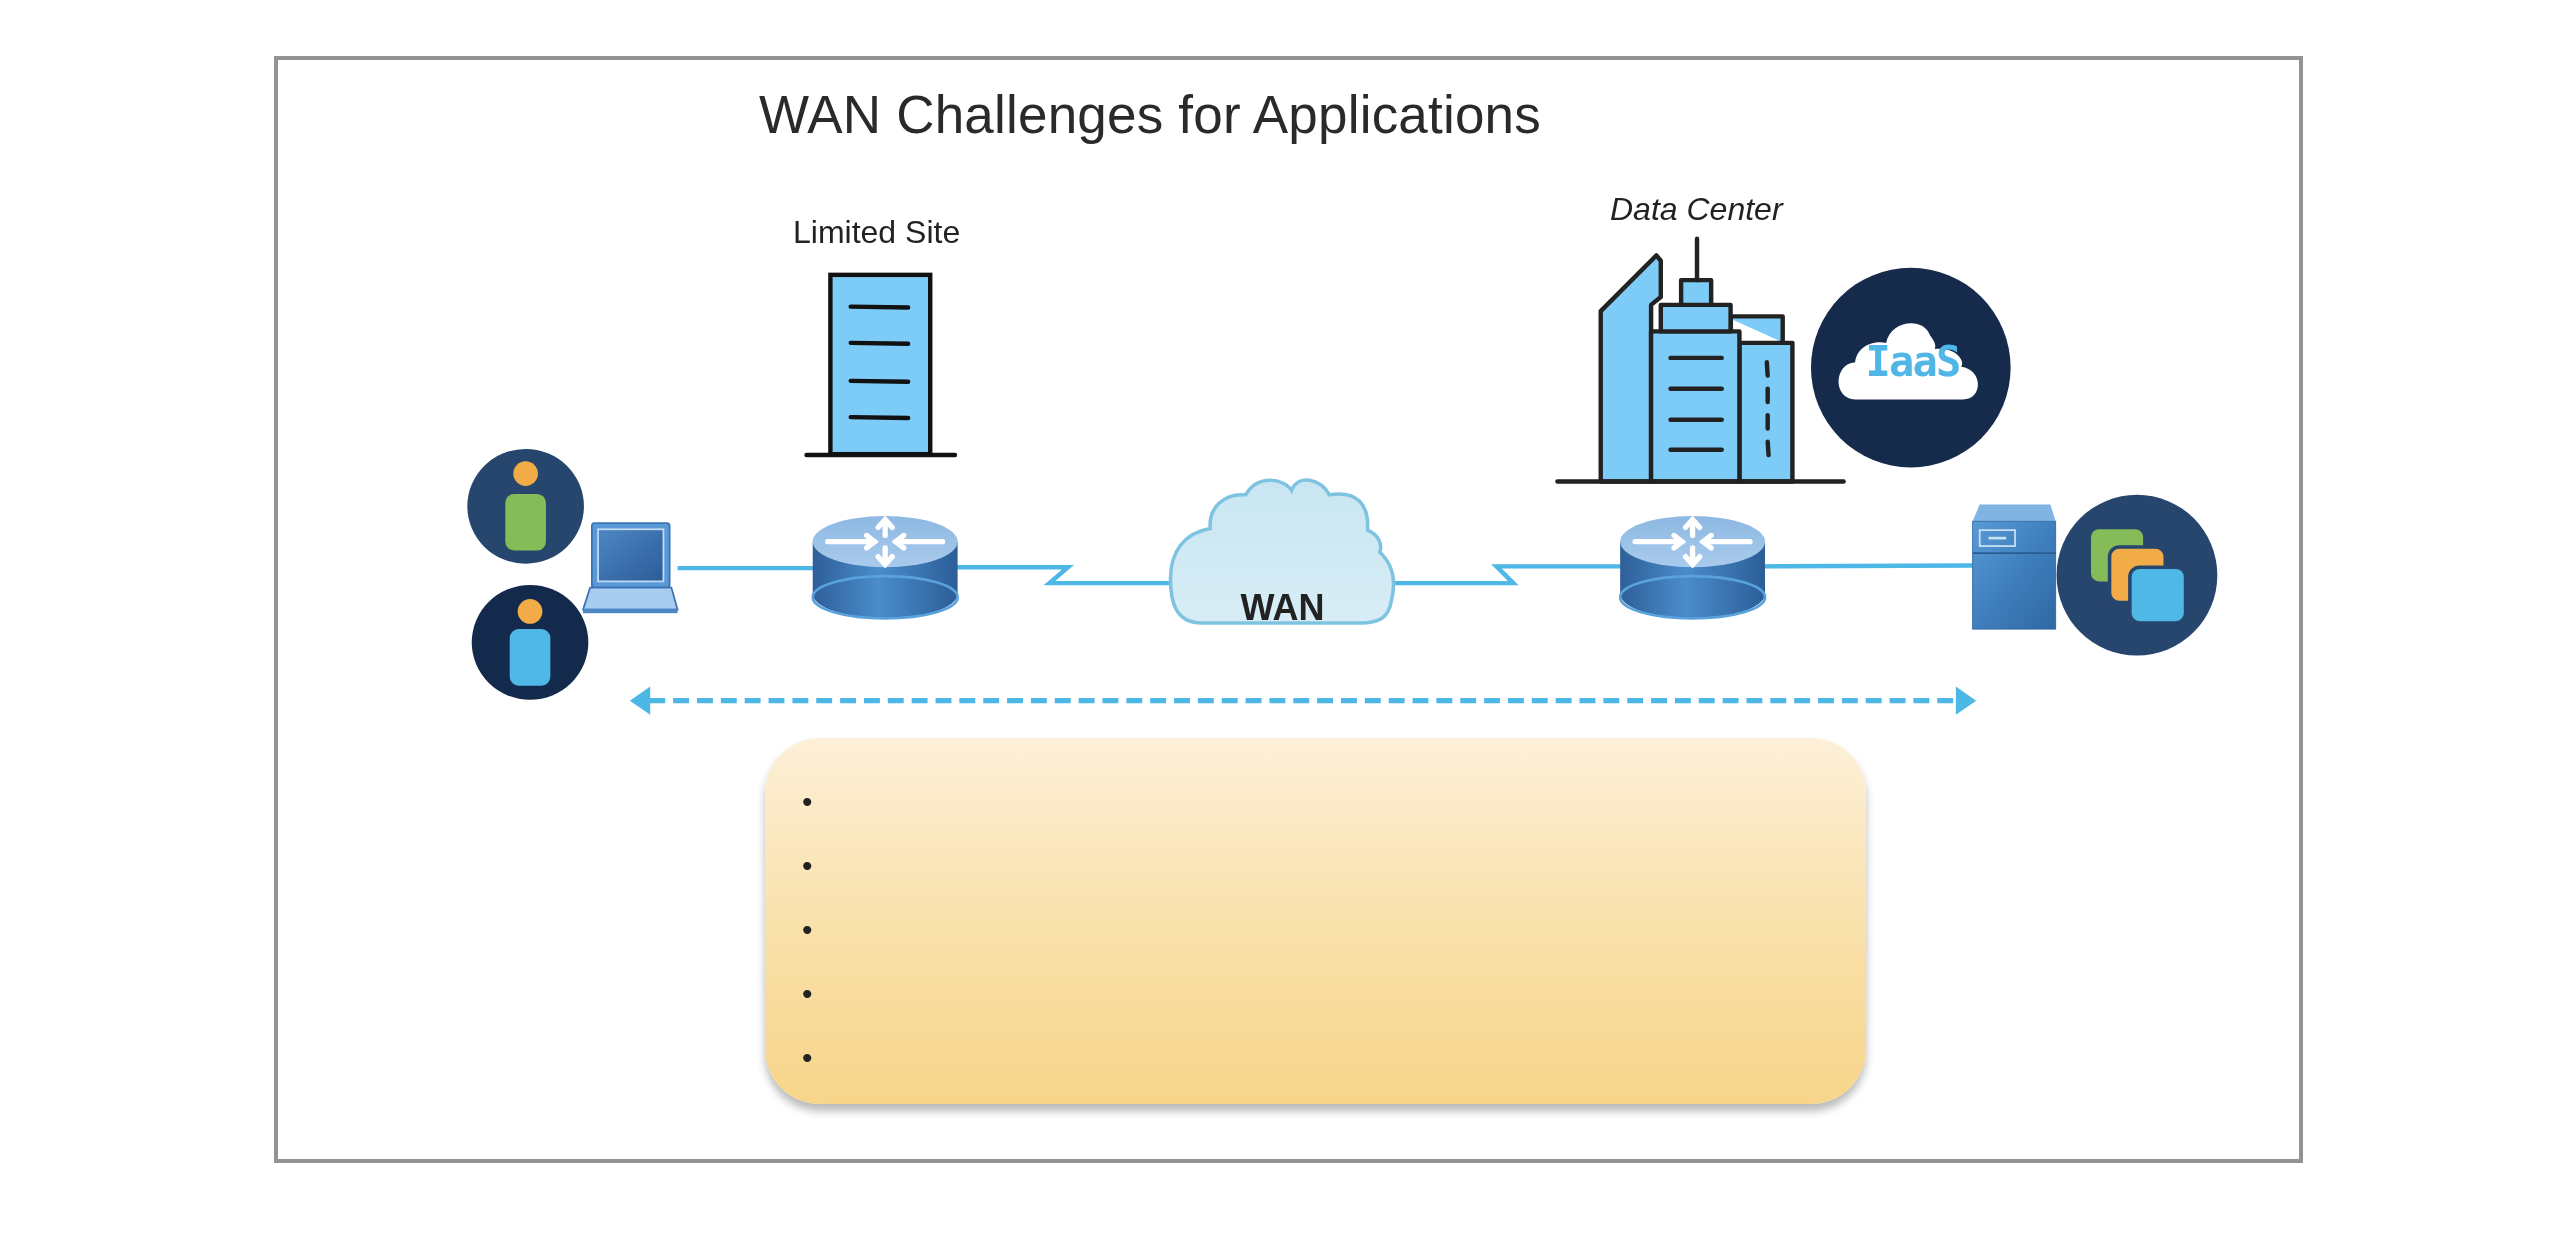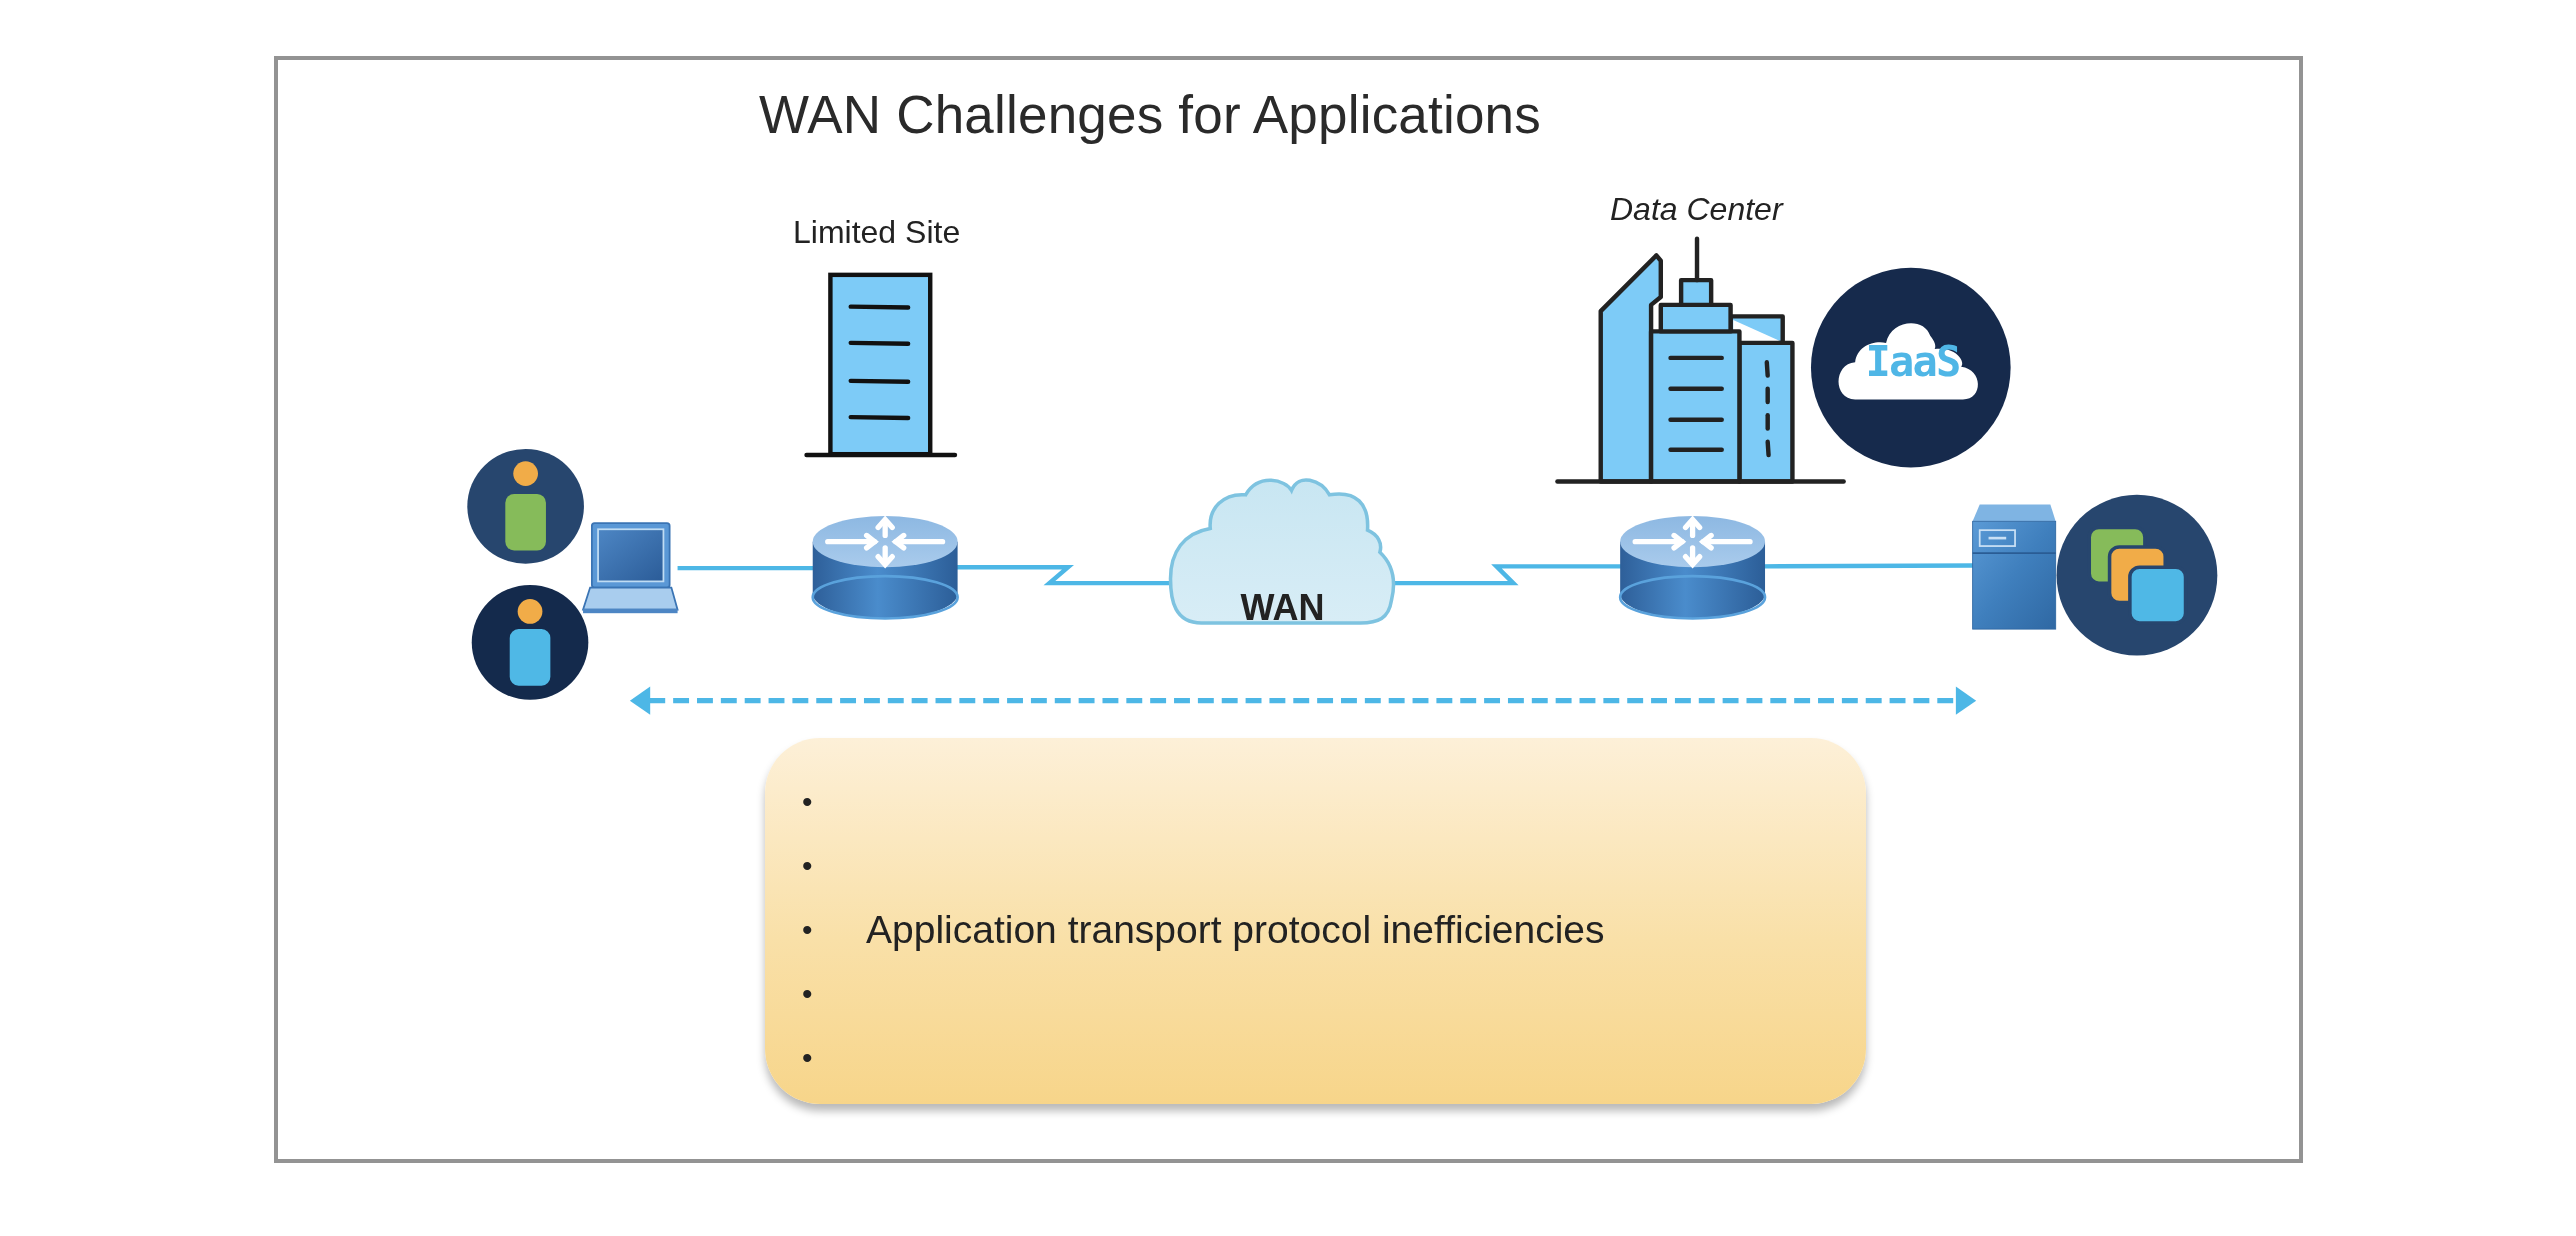--- a/index.html
+++ b/index.html
@@ -197,18 +197,18 @@
   </g>
 </svg>
 
 <div class="wan-text">WAN</div>
 <div class="iaas-text">IaaS</div>
 
 <div class="challenges">
   <ul>
     <li><span class="bullet">•</span></li>
     <li><span class="bullet">•</span></li>
-    <li><span class="bullet">•</span><span>Application transport protocol inefficiencies</span></li>
+    <li><span class="bullet">•</span></li>
     <li><span class="bullet">•</span></li>
     <li><span class="bullet">•</span></li>
   </ul>
 </div>
 
 
 </body></html>

